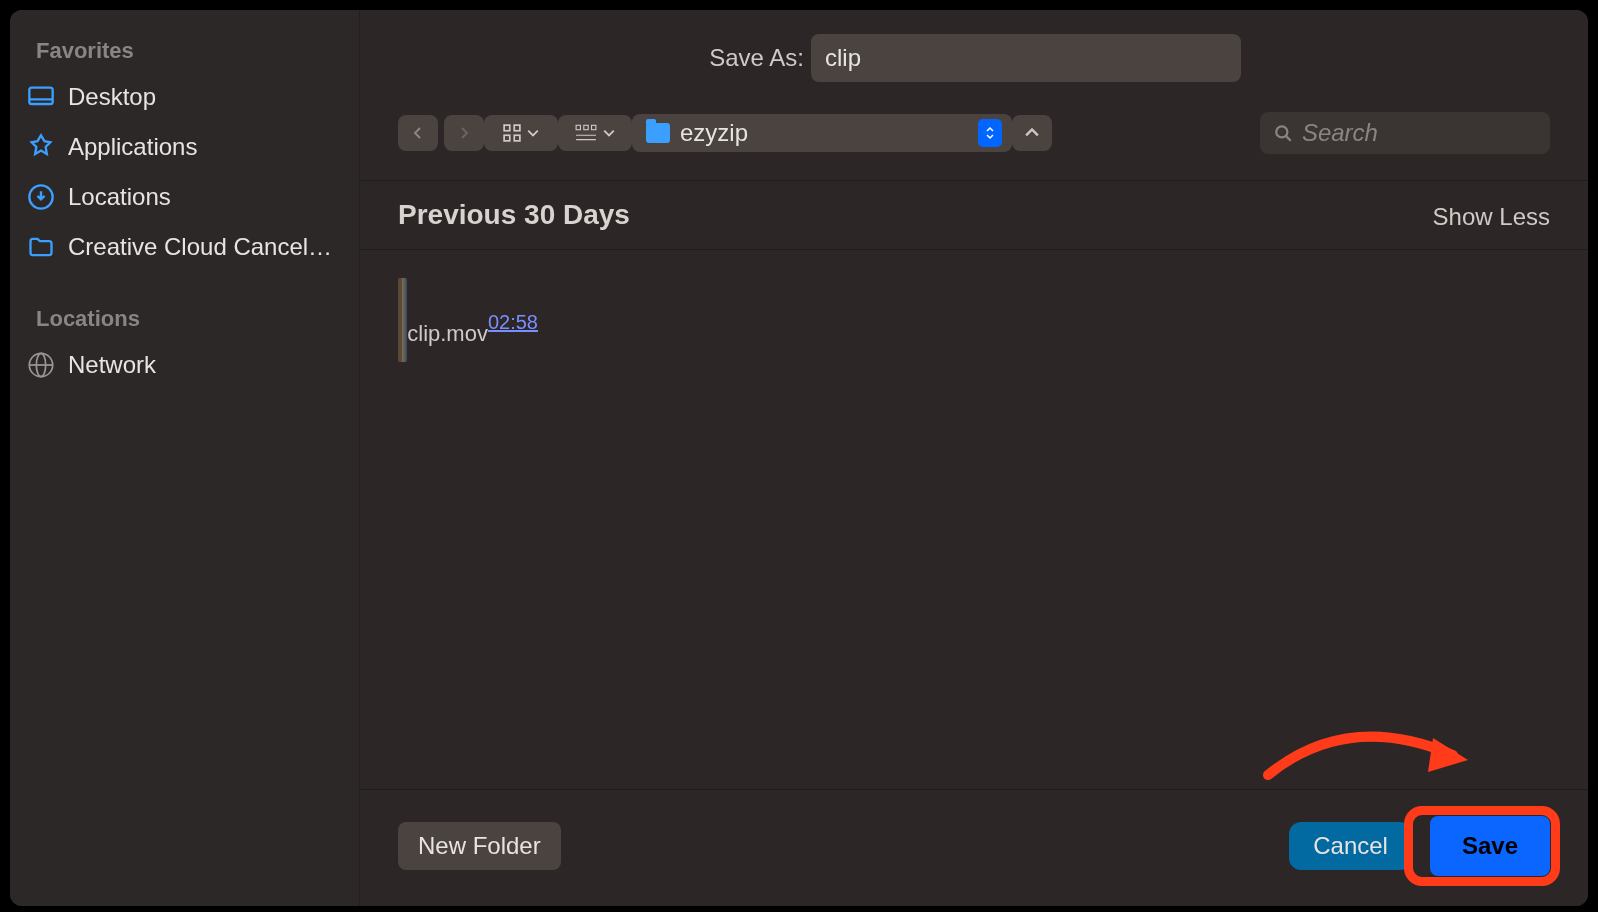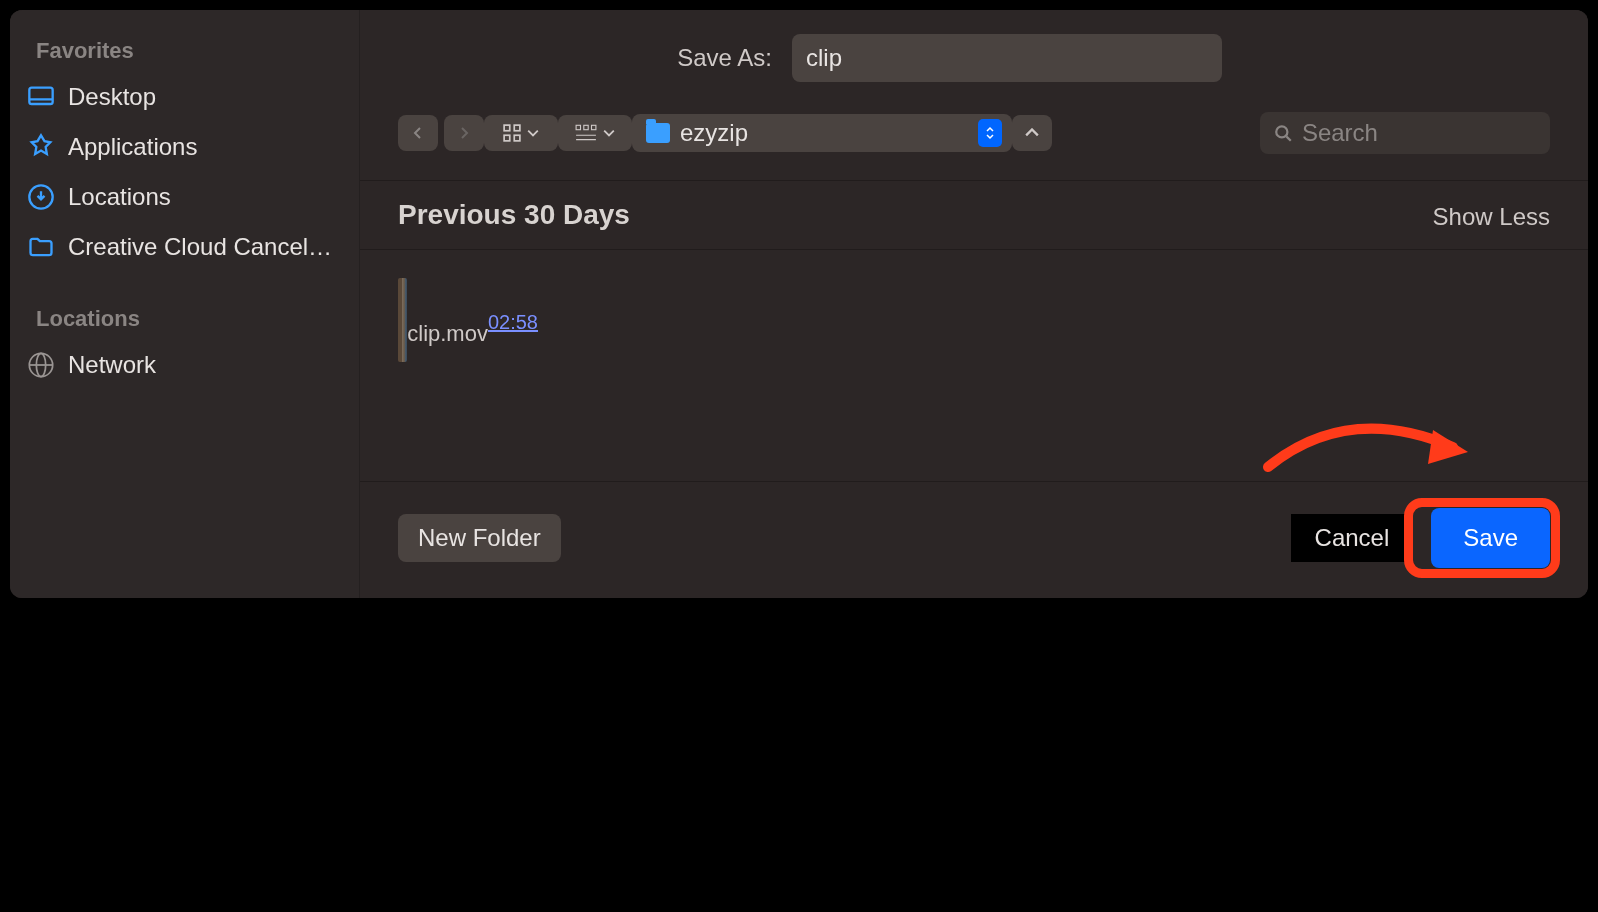--- a/index.html
+++ b/index.html
@@ -1,58 +1,58 @@
 <!DOCTYPE html>
 <html><head>
   <meta charset="utf-8">
   <style>
     * { margin: 0; padding: 0; box-sizing: border-box; }
     body { font-family: -apple-system, BlinkMacSystemFont, "Helvetica Neue", sans-serif; background: #000; width: 1598px; height: 912px; overflow: hidden; }
-    .window { display: flex; height: 588px; background: #2c2626; margin: 10px; border-radius: 12px; overflow: hidden; position: relative; }
+    .window { display: flex; height: 896px; background: #2c2626; margin: 10px; border-radius: 12px; overflow: hidden; position: relative; }
     .sidebar { width: 350px; background: #2d2828; padding: 20px 0; border-right: 1px solid rgba(0,0,0,0.2); }
     .section-title { color: #8a8583; font-size: 22px; font-weight: 600; padding: 8px 26px; }
     .sidebar-item { display: flex; align-items: center; padding: 10px 16px; color: #e8e4e2; font-size: 24px; cursor: pointer; gap: 12px; }
     .sidebar-icon { width: 30px; height: 30px; display: flex; align-items: center; justify-content: center; flex-shrink: 0; }
     .sidebar-icon svg { width: 28px; height: 28px; }
     .section-gap { height: 26px; }
     .main { flex: 1; display: flex; flex-direction: column; background: #2c2626; position: relative; }
-    .top-row { display: flex; align-items: center; padding: 24px 30px 12px 0; gap: 16px; }
+    .top-row { display: flex; align-items: center; padding: 24px 24px 12px 0; gap: 3px; }
     .save-as-label { color: #cfc9c7; font-size: 24px; margin-left: auto; margin-right: 4px; white-space: nowrap; }
     .save-as-input { width: 430px; padding: 10px 14px; background: #4a4340; color: #e8e4e2; font-size: 24px; border: none; border-radius: 8px; outline: none; }
     .spacer-right { width: 320px; }
     .toolbar { display: flex; align-items: center; padding: 18px 38px 26px 38px; }
     .btn-group { display: flex; gap: 6px; }
     .nav-btn { width: 40px; height: 36px; background: #4a4340; border: none; border-radius: 8px; display: flex; align-items: center; justify-content: center; cursor: pointer; }
     .nav-btn svg { width: 16px; height: 16px; }
     .view-btn { width: 74px; height: 36px; background: #4a4340; border: none; border-radius: 8px; display: flex; align-items: center; justify-content: center; gap: 6px; cursor: pointer; }
     .folder-select { display: flex; align-items: center; gap: 10px; background: #4a4340; padding: 5px 10px 5px 14px; border-radius: 8px; width: 380px; }
     .folder-icon { width: 24px; height: 20px; background: #3a9fff; border-radius: 3px; position: relative; }
     .folder-icon::before { content: ''; position: absolute; top: -4px; left: 0; width: 10px; height: 5px; background: #3a9fff; border-radius: 2px 2px 0 0; }
     .folder-name { color: #e8e4e2; font-size: 24px; flex: 1; }
     .updown { width: 24px; height: 28px; background: #0066ff; border-radius: 5px; display: flex; flex-direction: column; align-items: center; justify-content: center; }
     .up-arrow-btn { width: 40px; height: 36px; background: #4a4340; border: none; border-radius: 8px; display: flex; align-items: center; justify-content: center; cursor: pointer; }
     .search-field { flex: 1; max-width: 290px; margin-left: auto; display: flex; align-items: center; gap: 10px; background: #3a3432; padding: 7px 14px; border-radius: 8px; }
-    .search-field input { background: transparent; border: none; color: #e8e4e2; font-size: 24px; outline: none; width: 100%; }
+    .search-field input { background: transparent; border: none; color: #e8e4e2; font-size: 24px; outline: none; width: 100%; font-style: italic; }
     .search-field input::placeholder { color: #8a8583; }
     .divider { height: 1px; background: rgba(0,0,0,0.25); }
     .section-header { display: flex; justify-content: space-between; align-items: flex-end; padding: 18px 38px; }
     .section-header-title { color: #d8d3d0; font-size: 28px; font-weight: 700; }
     .show-less { color: #cfc9c7; font-size: 24px; cursor: pointer; }
     .file-area { padding: 28px 38px; flex: 1; display: flex; gap: 30px; align-items: flex-start; }
     .file-item { display: flex; flex-direction: row; align-items: center; width: 140px; cursor: pointer; }
     .thumb { width: 112px; height: 84px; background: linear-gradient(to right, #5a4838 0%, #5a4838 50%, #7a6a5a 50%, #6a5a48 70%, #4a5a6a 80%, #3a4a5a 100%); border-radius: 2px; position: relative; overflow: hidden; }
     .thumb::before { content:''; position:absolute; right:24px; top:28px; width:22px; height:22px; background:#c8a878; border-radius:50%; }
     .thumb::after { content:''; position:absolute; right:18px; top:46px; width:34px; height:30px; background:#4a5a8a; border-radius:6px 6px 0 0; }
     .file-name { color: #cfc9c7; font-size: 22px; margin-top: 28px; }
     .file-duration { color: #7a8fff; font-size: 20px; margin-top: 4px; text-decoration: underline; }
     .bottom-bar { display: flex; align-items: center; padding: 26px 38px 30px 38px; border-top: 1px solid rgba(0,0,0,0.25); }
     .new-folder-btn { background: #4a4340; color: #e8e4e2; font-size: 24px; border: none; padding: 10px 20px; border-radius: 8px; cursor: pointer; }
     .action-right { margin-left: auto; display: flex; gap: 18px; align-items: center; position: relative; }
-    .cancel-btn { background: #000000; color: #e8e4e2; font-size: 24px; border: none; padding: 10px 24px; border-radius: 0; cursor: pointer; }
-    .save-btn { background: #0a66ff; color: #ffffff; font-size: 24px; font-weight: 400; border: none; padding: 16px 32px; border-radius: 8px; cursor: pointer; }
+    .cancel-btn { background: #0369a1; color: #e8e4e2; font-size: 24px; border: none; padding: 10px 24px; border-radius: 12px; cursor: pointer; }
+    .save-btn { background: #0a66ff; color: #000000; font-size: 24px; font-weight: 700; border: none; padding: 16px 32px; border-radius: 8px; cursor: pointer; }
     .highlight-ring { position: absolute; right: -10px; top: -10px; bottom: -10px; width: 156px; border: 9px solid #ff3b1a; border-radius: 18px; pointer-events: none; }
     .arrow-annotation { position: absolute; bottom: 116px; right: 100px; width: 230px; height: 70px; pointer-events: none; }
   </style>
 </head>
 <body>
 
 <div class="window">
   <div class="sidebar">
     <div class="section-title">Favorites</div>
 

